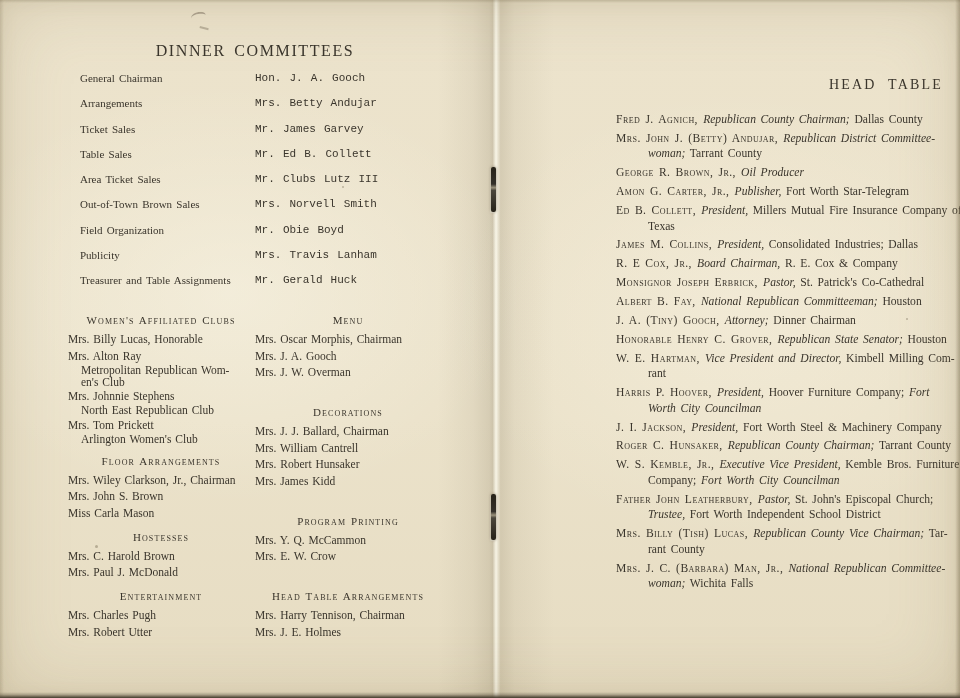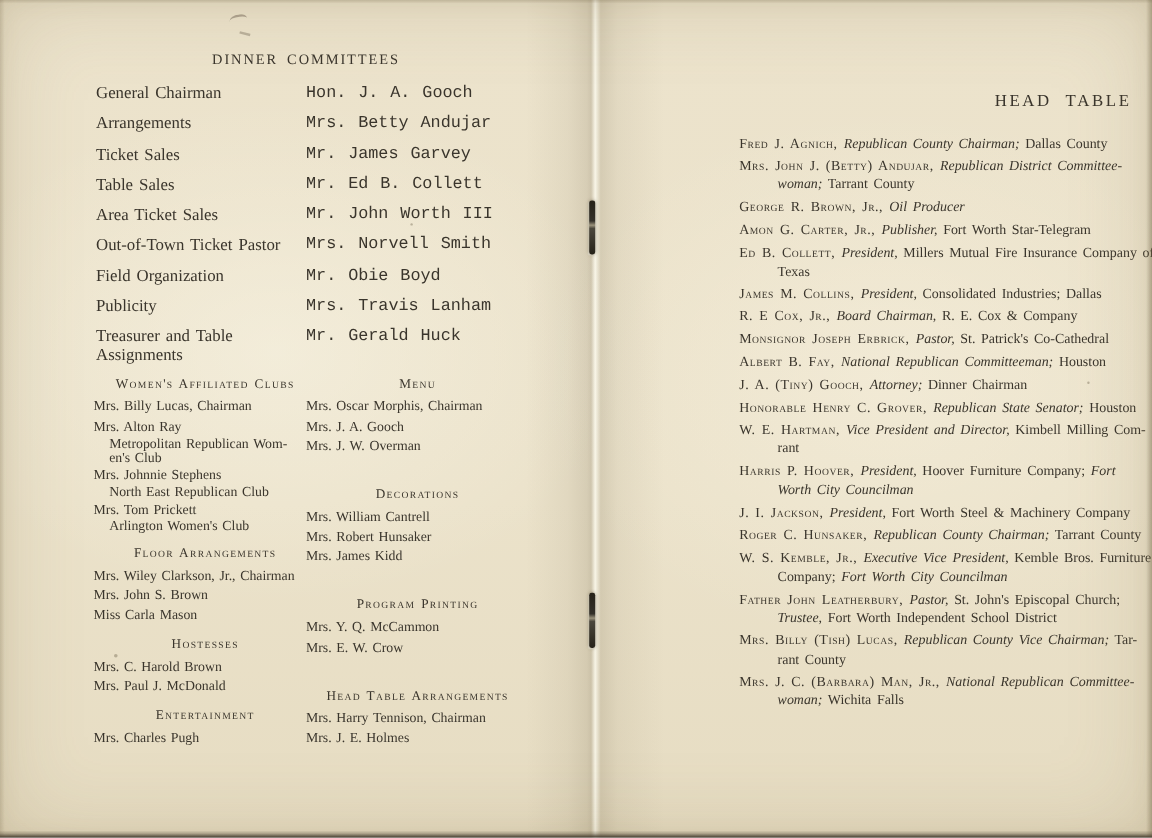--- a/index.html
+++ b/index.html
@@ -40,27 +40,27 @@
   .pencil-mark{position:absolute;pointer-events:none;}
   .mark1{left:191px;top:12px;width:15px;height:7px;border-top:2px solid rgba(112,102,86,0.5);border-radius:60% 40% 0 0;transform:rotate(-6deg);}
   .mark2{left:199px;top:27px;width:9px;height:5px;border-top:2px solid rgba(112,102,86,0.4);transform:rotate(14deg);}
   .speck{position:absolute;border-radius:50%;background:rgba(88,76,54,0.35);}
   .speck.k1{left:95px;top:545px;width:3px;height:3px;}
   .speck.k2{left:342px;top:186px;width:2px;height:2px;}
   .speck.k3{left:906px;top:318px;width:2px;height:2px;}
 
   
   .title-left{position:absolute;left:80px;top:42px;width:350px;text-align:center;
-    font-size:12px;letter-spacing:1.6px;word-spacing:3px;}
-  .committee-list{position:absolute;left:80px;top:71px;width:365px;font-size:14px;word-spacing:1.5px;}
+    font-size:16px;letter-spacing:1.6px;word-spacing:3px;}
+  .committee-list{position:absolute;left:80px;top:71px;width:365px;font-size:11px;word-spacing:1.5px;}
   .c-row{display:flex;line-height:15.8px;margin-bottom:9.5px;}
   .c-role{width:175px;flex:none;}
   .c-name{flex:1;font-family:Liberation Mono, monospace;}
   .subcol{position:absolute;top:314px;width:186px;font-size:11.5px;word-spacing:1px;}
-  .subcol.a{left:78px;}
+  .subcol.a{left:68px;}
   .subcol.b{left:255px;}
   .sec-heading{text-align:center;font-variant:small-caps;font-size:11px;line-height:13px;
     letter-spacing:1.1px;margin-bottom:4px;}
   .subcol.a .section{margin-bottom:10px;}
   .subcol.b .section{margin-bottom:26px;}
   .member{margin-bottom:0.5px;}
   .m-name{line-height:16px;}
   .m-sub{line-height:12px;padding-left:13px;}
 
   
@@ -93,44 +93,44 @@
         <div class="c-row">
           <span class="c-role">Ticket Sales</span>
           <span class="c-name">Mr. James Garvey</span>
         </div>
         <div class="c-row">
           <span class="c-role">Table Sales</span>
           <span class="c-name">Mr. Ed B. Collett</span>
         </div>
         <div class="c-row">
           <span class="c-role">Area Ticket Sales</span>
-          <span class="c-name">Mr. John Worth III</span>
-        </div>
-        <div class="c-row">
-          <span class="c-role">Out-of-Town Ticket Pastor</span>
+          <span class="c-name">Mr. Clubs Lutz III</span>
+        </div>
+        <div class="c-row">
+          <span class="c-role">Out-of-Town Brown Sales</span>
           <span class="c-name">Mrs. Norvell Smith</span>
         </div>
         <div class="c-row">
           <span class="c-role">Field Organization</span>
           <span class="c-name">Mr. Obie Boyd</span>
         </div>
         <div class="c-row">
           <span class="c-role">Publicity</span>
           <span class="c-name">Mrs. Travis Lanham</span>
         </div>
         <div class="c-row">
           <span class="c-role">Treasurer and Table Assignments</span>
           <span class="c-name">Mr. Gerald Huck</span>
         </div>
       </div>
     <div class="subcol a">
         <div class="section">
           <div class="sec-heading">Women's Affiliated Clubs</div>
           <div class="member">
-            <div class="m-name">Mrs. Billy Lucas, Chairman</div>
+            <div class="m-name">Mrs. Billy Lucas, Honorable</div>
           </div>
           <div class="member">
             <div class="m-name">Mrs. Alton Ray</div>
             <div class="m-sub">Metropolitan Republican Wom-</div>
             <div class="m-sub">en's Club</div>
           </div>
           <div class="member">
             <div class="m-name">Mrs. Johnnie Stephens</div>
             <div class="m-sub">North East Republican Club</div>
           </div>
@@ -158,37 +158,43 @@
           </div>
           <div class="member">
             <div class="m-name">Mrs. Paul J. McDonald</div>
           </div>
         </div>
         <div class="section">
           <div class="sec-heading">Entertainment</div>
           <div class="member">
             <div class="m-name">Mrs. Charles Pugh</div>
           </div>
+          <div class="member">
+            <div class="m-name">Mrs. Robert Utter</div>
+          </div>
         </div>
       </div>
     <div class="subcol b">
         <div class="section">
           <div class="sec-heading">Menu</div>
           <div class="member">
             <div class="m-name">Mrs. Oscar Morphis, Chairman</div>
           </div>
           <div class="member">
             <div class="m-name">Mrs. J. A. Gooch</div>
           </div>
           <div class="member">
             <div class="m-name">Mrs. J. W. Overman</div>
           </div>
         </div>
         <div class="section">
           <div class="sec-heading">Decorations</div>
+          <div class="member">
+            <div class="m-name">Mrs. J. J. Ballard, Chairman</div>
+          </div>
           <div class="member">
             <div class="m-name">Mrs. William Cantrell</div>
           </div>
           <div class="member">
             <div class="m-name">Mrs. Robert Hunsaker</div>
           </div>
           <div class="member">
             <div class="m-name">Mrs. James Kidd</div>
           </div>
         </div>

